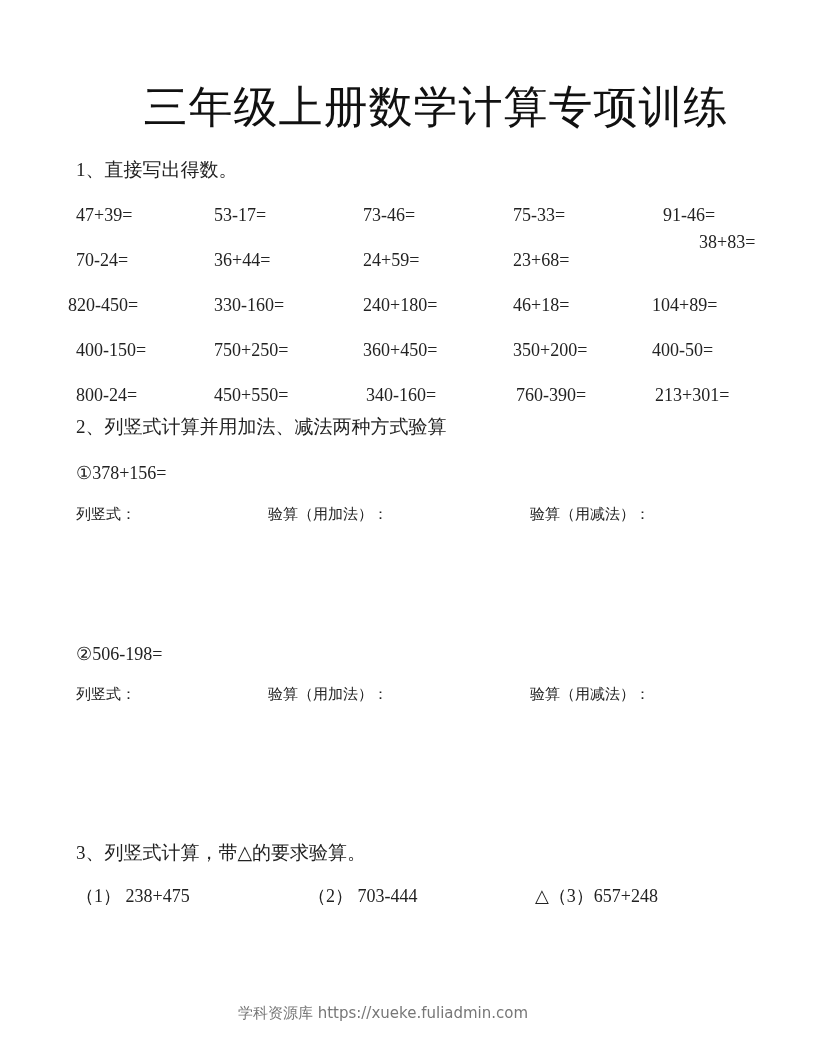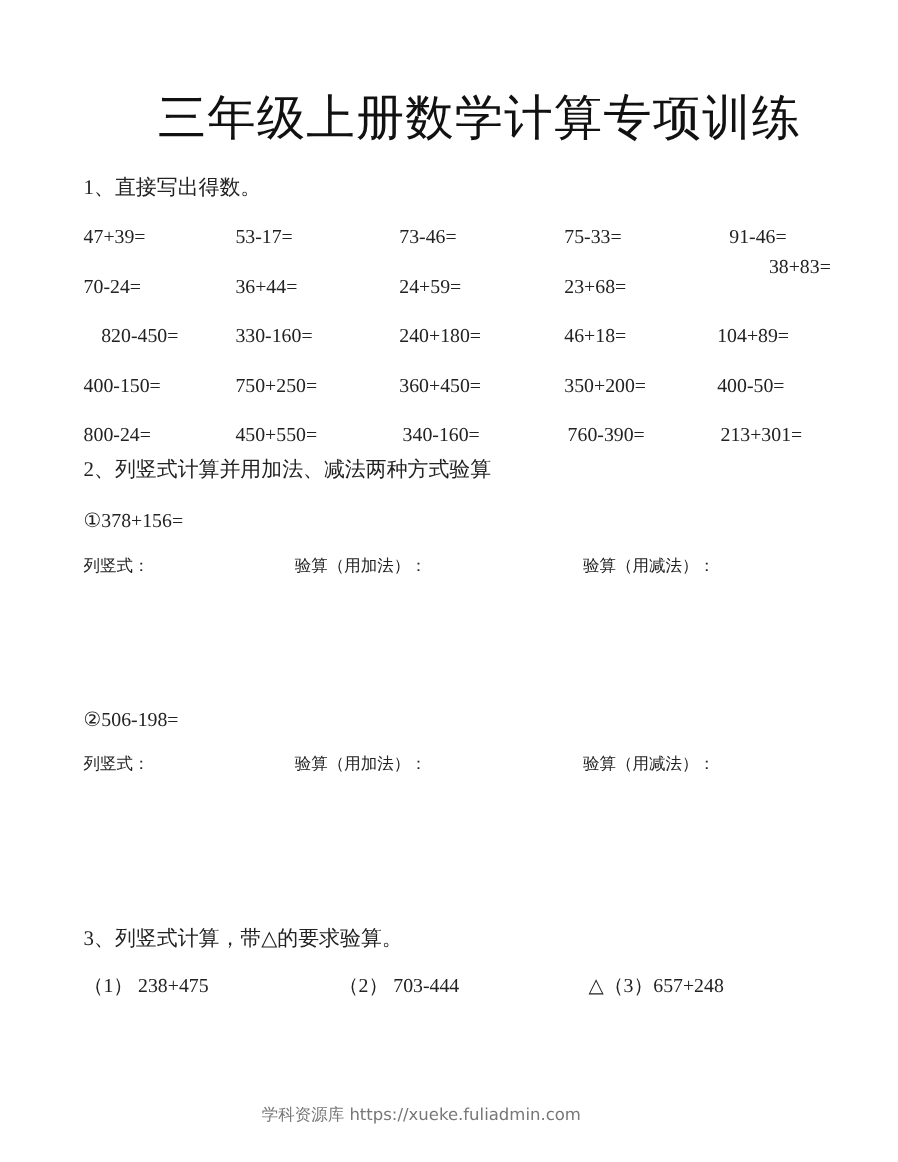--- a/index.html
+++ b/index.html
@@ -37,21 +37,21 @@
   <div class="abs expr" style="left:363px; top:205px;">73-46=</div>
   <div class="abs expr" style="left:513px; top:205px;">75-33=</div>
   <div class="abs expr" style="left:663px; top:205px;">91-46=</div>
 
   <div class="abs expr" style="left:76px; top:250px;">70-24=</div>
   <div class="abs expr" style="left:214px; top:250px;">36+44=</div>
   <div class="abs expr" style="left:363px; top:250px;font-family:Liberation Serif, serif;">24+59=</div>
   <div class="abs expr" style="left:513px; top:250px;text-align:right;">23+68=</div>
   <div class="abs expr" style="left:652px; top:232px;margin-left:47px;">38+83=</div>
 
-  <div class="abs expr" style="left:92px; top:295px;">820-450=</div>
+  <div class="abs expr" style="left:68px; top:295px;">820-450=</div>
   <div class="abs expr" style="left:214px; top:295px;">330-160=</div>
   <div class="abs expr" style="left:363px; top:295px;">240+180=</div>
   <div class="abs expr" style="left:513px; top:295px;">46+18=</div>
   <div class="abs expr" style="left:652px; top:295px;text-align:right;">104+89=</div>
 
   <div class="abs expr" style="left:76px; top:340px;">400-150=</div>
   <div class="abs expr" style="left:214px; top:340px;">750+250=</div>
   <div class="abs expr" style="left:363px; top:340px;">360+450=</div>
   <div class="abs expr" style="left:513px; top:340px;">350+200=</div>
   <div class="abs expr" style="left:652px; top:340px;">400-50=</div>

